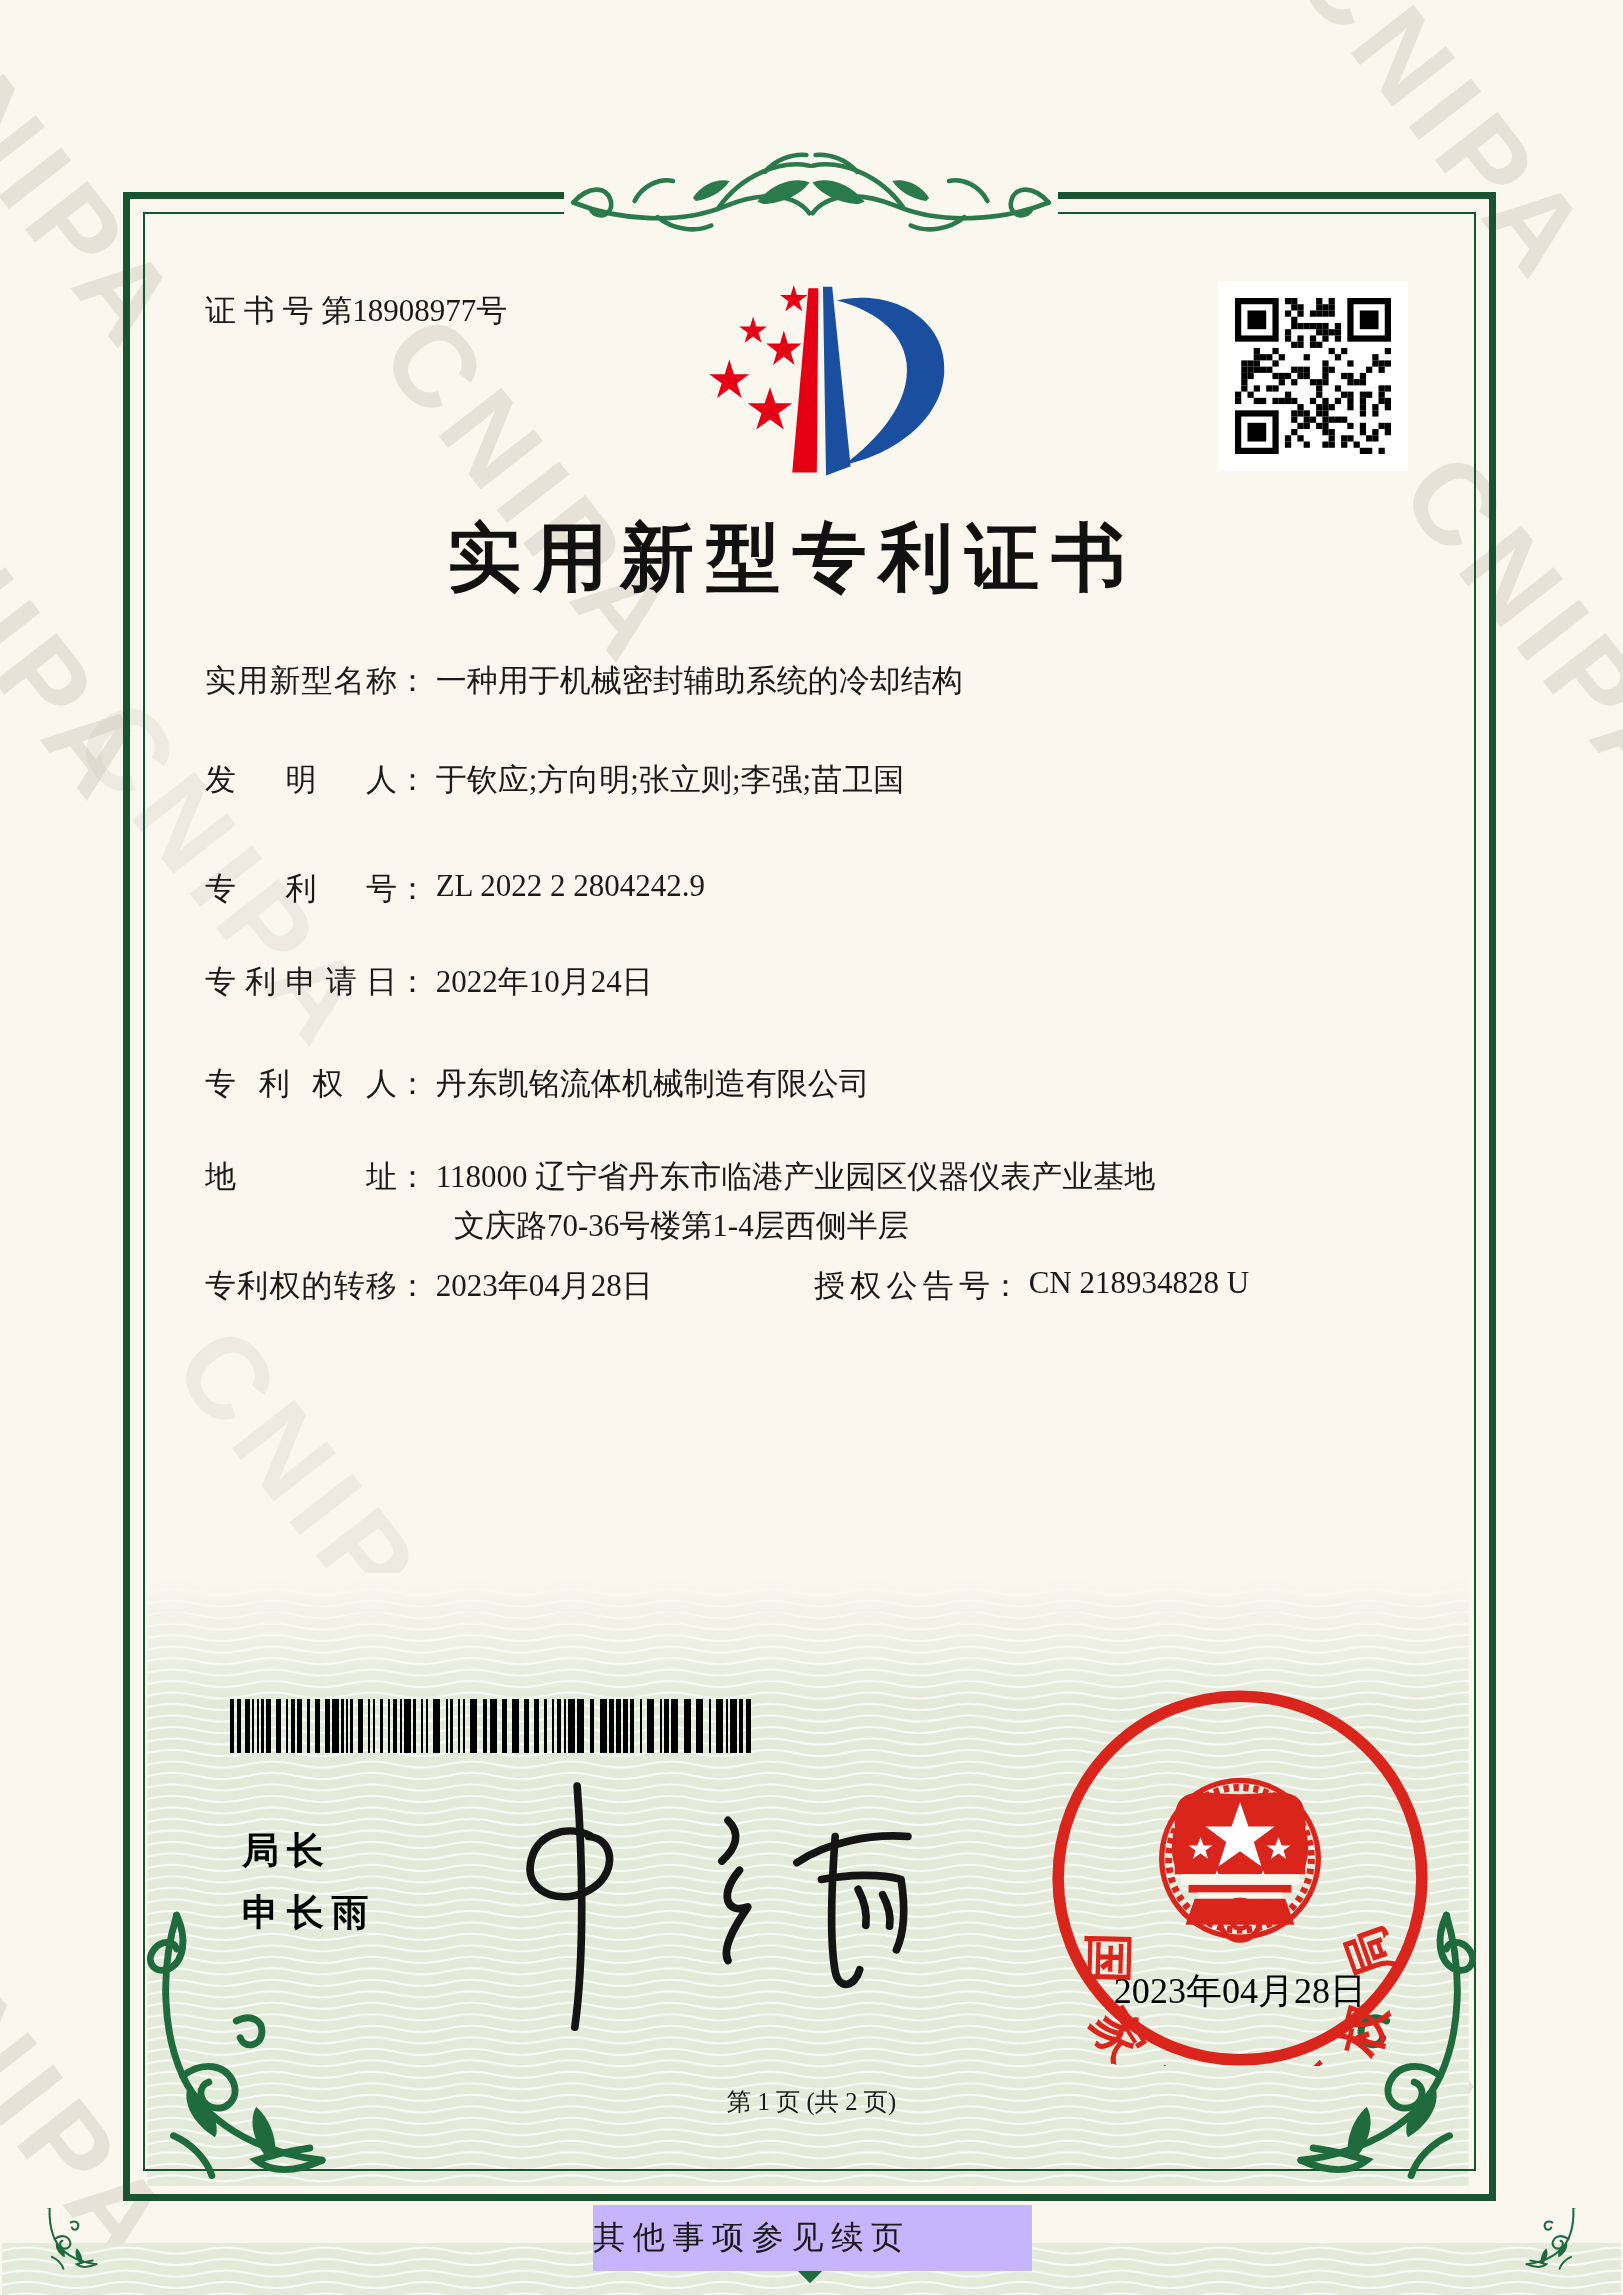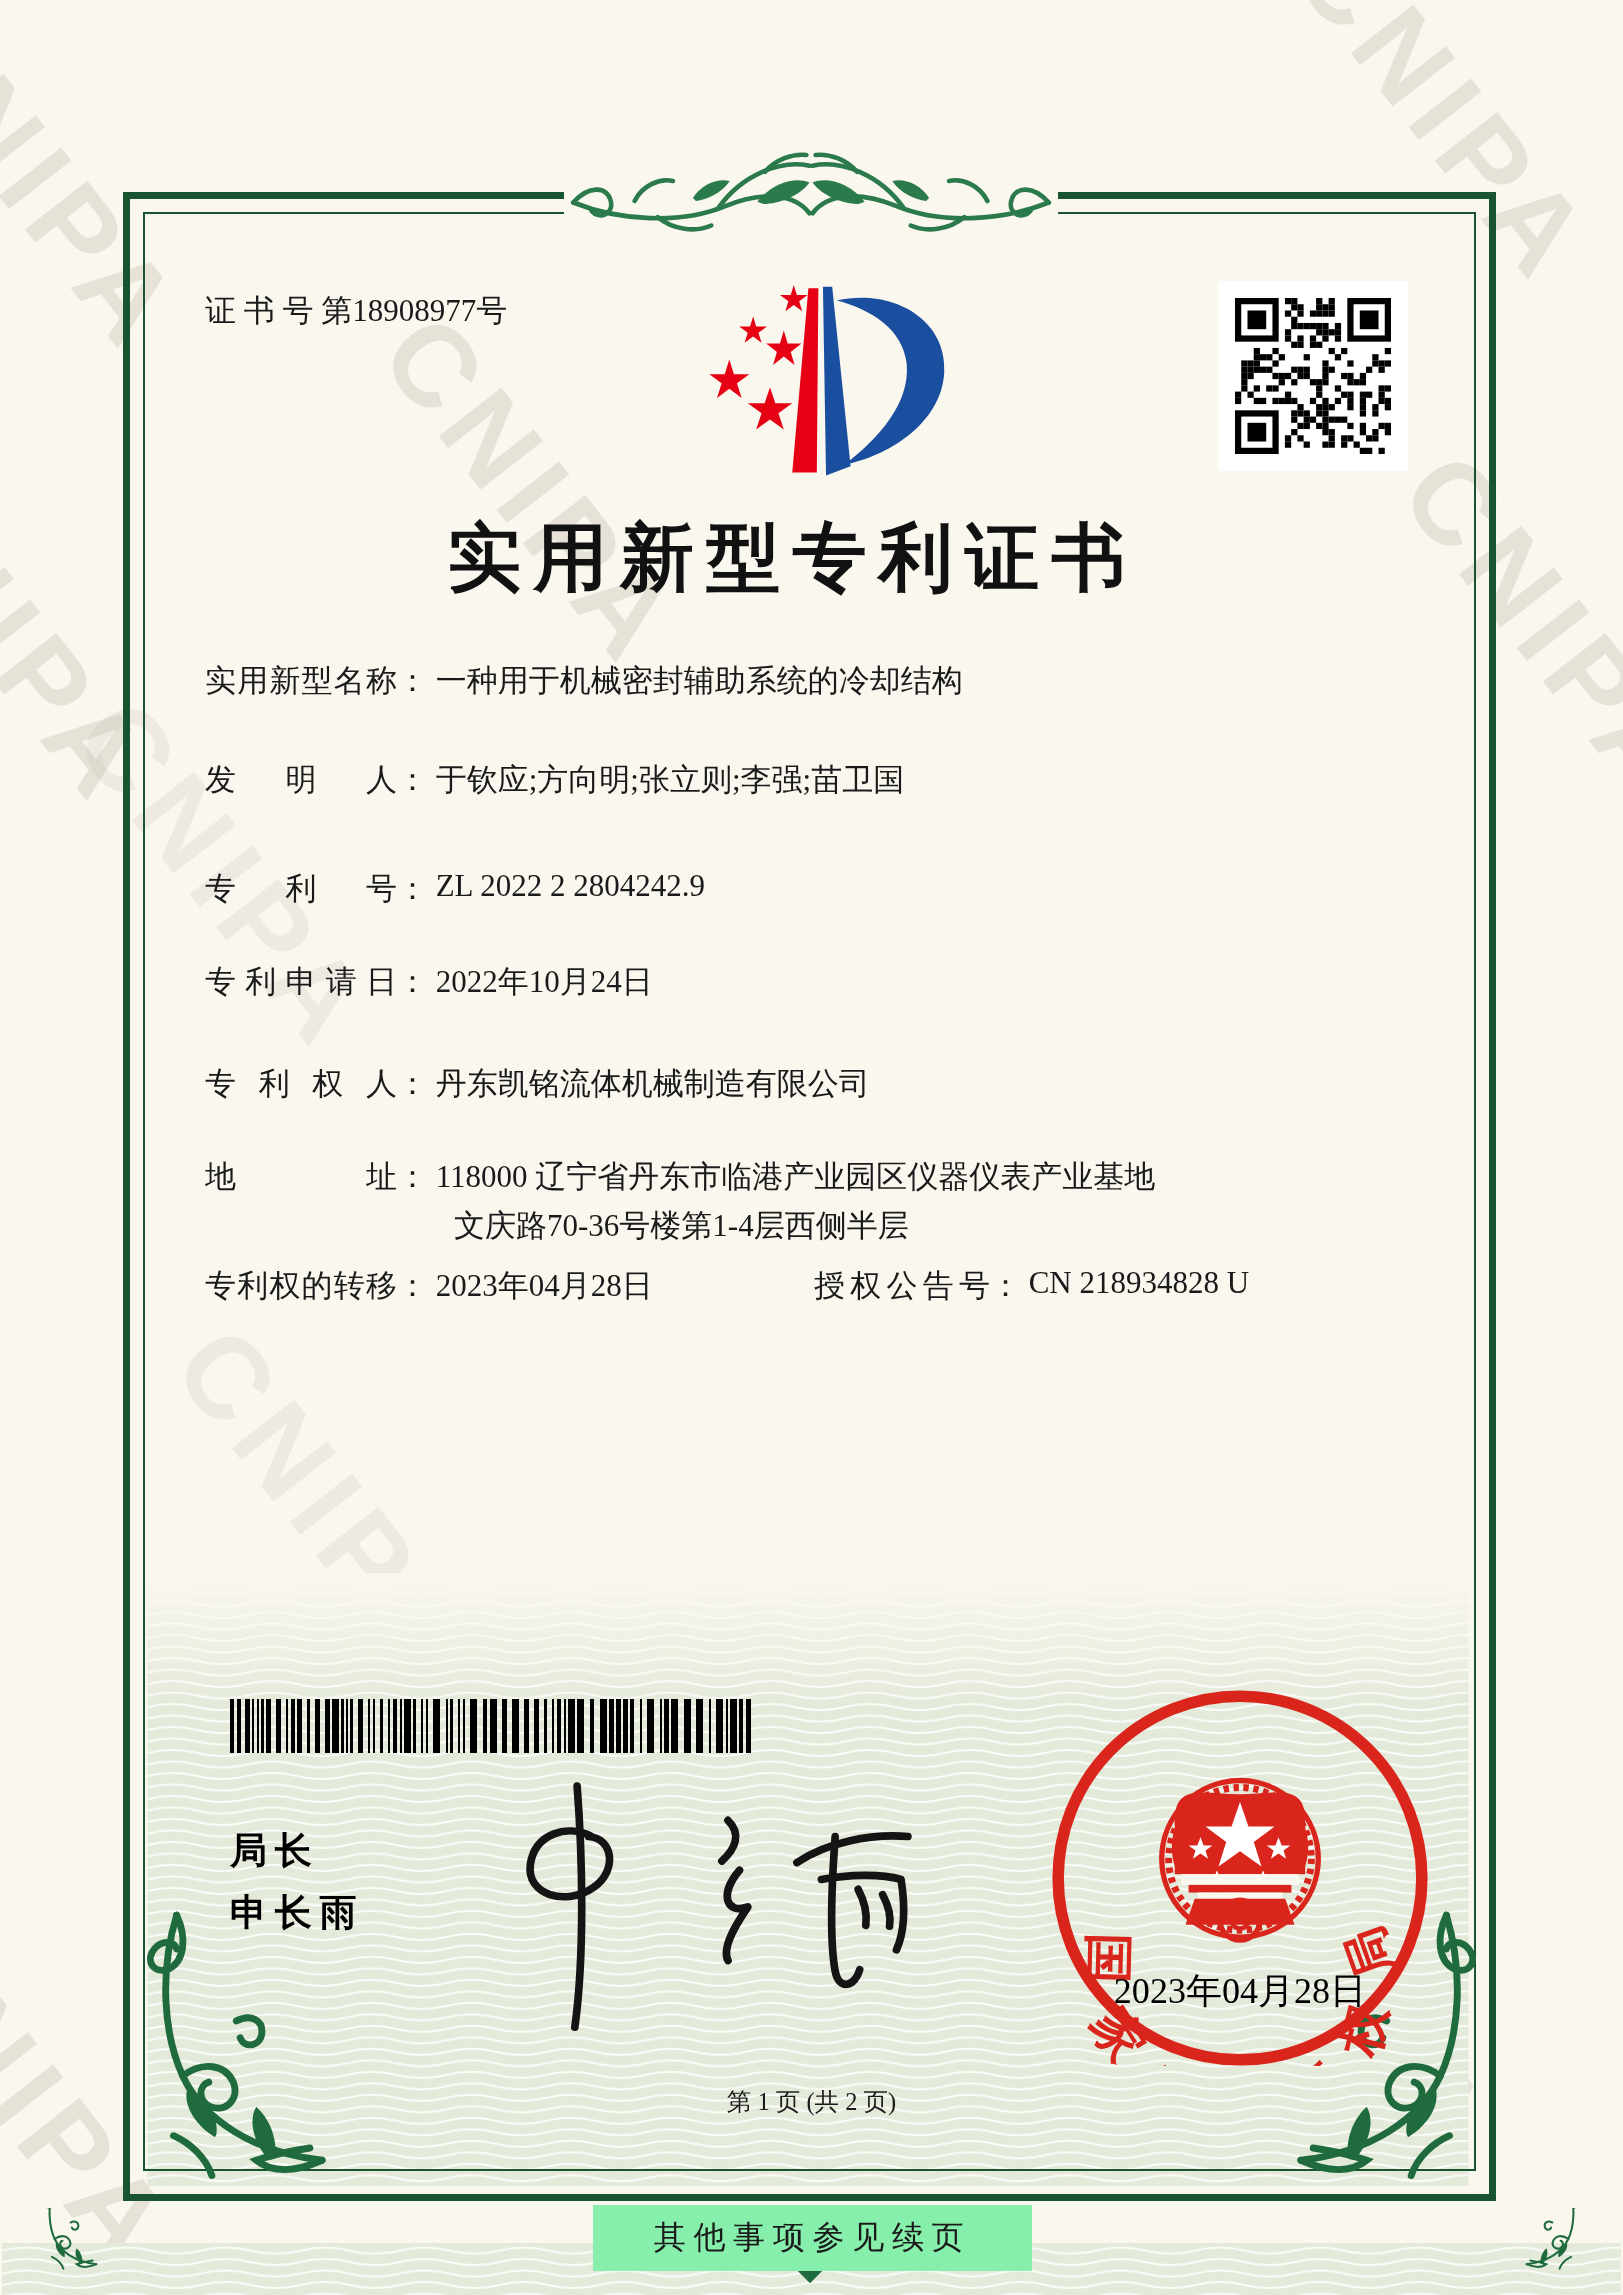--- a/index.html
+++ b/index.html
@@ -60,33 +60,33 @@
   .paras{position:absolute;left:227px;top:1333px;width:1201px;z-index:4;}
   .paras p{
     margin:0 0 15.3px 0;font-size:29px;line-height:1.72;
     text-align:justify;text-indent:2em;letter-spacing:1.5px;
   }
   
   .barcode{position:absolute;left:230px;top:1699px;width:537px;height:54px;z-index:4;font-size:0;}
   .barcode i{display:inline-block;height:100%;background:#000;}
   .barcode i.g{background:transparent;}
   .officer-title,.officer-name{
-    position:absolute;left:230px;z-index:4;
+    position:absolute;left:242px;z-index:4;
     font-family:Liberation Mono, monospace;
     font-weight:bold;font-size:37px;letter-spacing:7.7px;color:#000;
   }
   .officer-title{top:1826px;}
   .officer-name{top:1888px;}
   .signature{position:absolute;left:475px;top:1763px;width:460px;height:291px;z-index:4;}
   .seal{position:absolute;left:1052px;top:1690px;width:376px;height:376px;z-index:5;}
   .page-footer{position:absolute;left:0;top:2085px;width:1623px;text-align:center;
     font-size:24.5px;z-index:4;}
   .note-box{
-    position:absolute;left:593px;top:2205px;width:439px;height:66px;background:#86efac;
-    z-index:4;display:flex;align-items:center;justify-content:center;
+    position:absolute;left:593px;top:2205px;width:439px;height:66px;background:#c4b5fd;
+    z-index:4;display:flex;align-items:center;justify-content:flex-start;
   }
   .note-box span{font-size:32px;letter-spacing:7.7px;}
 </style>
 </head>
 <body>
 
 <svg width="0" height="0" style="position:absolute" aria-hidden="true">
   <defs>
     <pattern id="wavepat" width="260" height="15" patternUnits="userSpaceOnUse">
       <rect width="260" height="15" fill="#e4eada"></rect>

